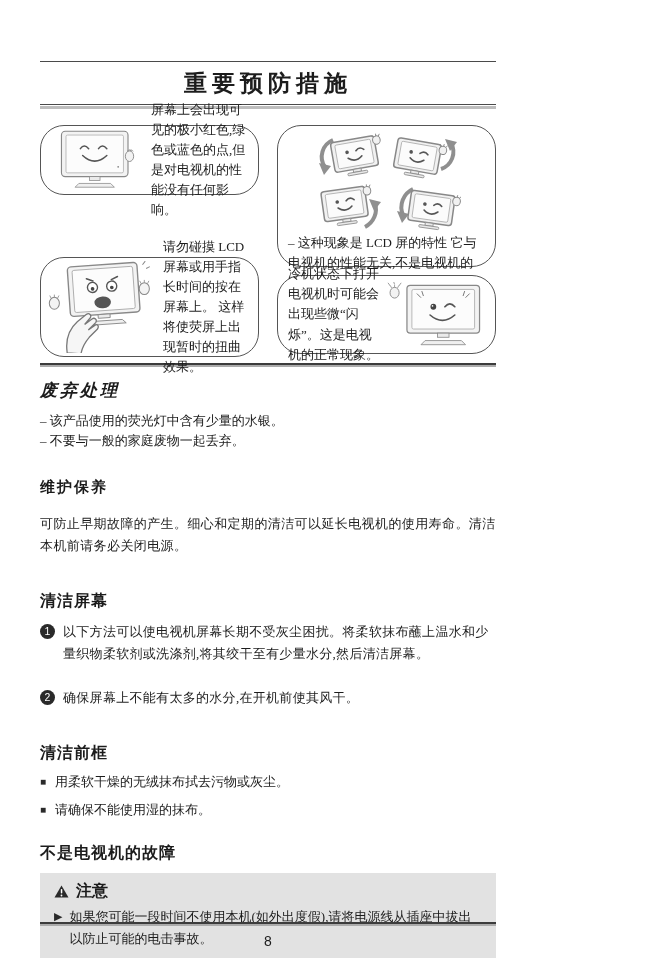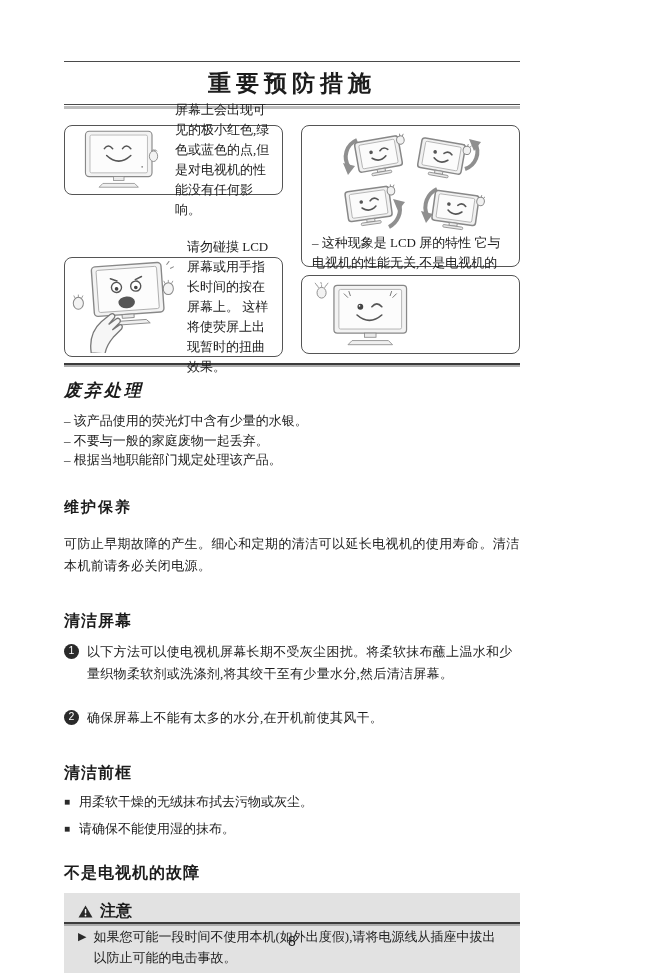--- a/index.html
+++ b/index.html
@@ -1,27 +1,27 @@
 <!DOCTYPE html>
 <html><head>
 <meta charset="utf-8">
 <style>
   html,body{margin:0;padding:0;background:#fff;}
   body{width:666px;height:973px;overflow:hidden;
        font-family:"Liberation Serif","DejaVu Serif",serif;color:#1c1c1c;}
-  .page{position:relative;box-sizing:border-box;width:536px;height:973px;padding:61px 40px 0;margin-left:24px;}
+  .page{position:relative;box-sizing:border-box;width:536px;height:973px;padding:61px 40px 0;}
   
   .header{border-top:1px solid #4a4a4a;border-bottom:1px solid #4a4a4a;text-align:center;padding:6px 0;}
   .header h1{margin:0;font-family:"Liberation Sans","DejaVu Sans",sans-serif;
              font-size:23px;font-weight:bold;letter-spacing:5px;line-height:30px;}
   .rule-shadow{height:3px;background:#bdbdbd;margin-top:1px;}
   
   .boxes{display:flex;gap:18px;margin-top:16px;}
   .col{width:284px;display:flex;flex-direction:column;}
-  .nbox{box-sizing:border-box;border:1.5px solid #555;border-radius:8px;background:#fff;
+  .nbox{box-sizing:border-box;border:1.5px solid #555;border-radius:24px;background:#fff;
         font-size:13px;line-height:1.55;}
   .box1{height:70px;display:flex;align-items:center;padding:3px 8px;gap:6px;}
   .box3{height:100px;margin-top:62px;display:flex;align-items:center;padding:3px 6px;gap:4px;}
   .box2{height:142px;padding:7px 10px 5px;}
   .box4{height:79px;margin-top:8px;display:flex;align-items:center;padding:5px 10px;gap:6px;}
   .nbox p{margin:0;}
   .b2top{display:flex;}
   .b2text{width:112px;flex:none;}
   .tvgrid{flex:1;display:flex;flex-wrap:wrap;justify-content:center;align-content:flex-start;}
   .tvgrid svg{flex:none;}
@@ -164,20 +164,21 @@
               <g transform="translate(18,8) rotate(8 26 20)">
                   <use href="#minitv" xlink:href="#minitv"></use>
                 </g>
             </svg>
           </div>
         </div>
         <p class="b2note">– 这种现象是 LCD 屏的特性 它与电视机的性能无关,不是电视机的故障。</p>
       </div>
 
       <div class="nbox box4">
+        <p>冷机状态下打开电视机时可能会出现些微“闪烁”。这是电视机的正常现象。</p>
         <span>
           <svg width="100" height="66" viewBox="0 0 120 80">
             <path d="M6 5 l-3 -4 M11 3 l-1 -3 M16 5 l3 -4" stroke="#888" stroke-width="1" fill="none"></path>
             <ellipse cx="11" cy="13" rx="5.5" ry="6.5" fill="#f3f3f3" stroke="#888" stroke-width="1.1"></ellipse>
             <path d="M7.5 7.5 l-1.5 -3 M11 6.5 l0 -3 M14.5 7.5 l1.5 -3" stroke="#888" stroke-width="0.9" fill="none"></path>
             <rect x="26" y="4" width="88" height="58" rx="4" fill="#f3f3f3" stroke="#888" stroke-width="1.5"></rect>
             <rect x="32" y="9" width="76" height="48" rx="2" fill="#fcfcfc" stroke="#aaa"></rect>
             <path d="M38 14 l5 5 M44 11 l2 6 M102 14 l-5 5 M96 11 l-2 6" stroke="#777" stroke-width="1.2" fill="none"></path>
             <circle cx="58" cy="30" r="3.5" fill="#444"></circle>
               <circle cx="57" cy="29" r="1" fill="#fff"></circle>
@@ -190,21 +191,20 @@
       </div>
     </div>
   </div>
 
   <div class="groove"></div>
 
   <h2 class="h-disposal">废弃处理</h2>
   <div>
     <p class="dash-item">– 该产品使用的荧光灯中含有少量的水银。</p>
     <p class="dash-item">– 不要与一般的家庭废物一起丢弃。</p>
-    <p class="dash-item">– 根据当地职能部门规定处理该产品。</p>
   </div>
 
   <h2 class="h-maint">维护保养</h2>
   <p class="intro">可防止早期故障的产生。细心和定期的清洁可以延长电视机的使用寿命。清洁本机前请务必关闭电源。</p>
 
   <h3 class="h-sub">清洁屏幕</h3>
   <div class="step">
     <span class="stepnum">1</span>
     <span>以下方法可以使电视机屏幕长期不受灰尘困扰。将柔软抹布蘸上温水和少量织物柔软剂或洗涤剂,将其绞干至有少量水分,然后清洁屏幕。</span>
   </div>

